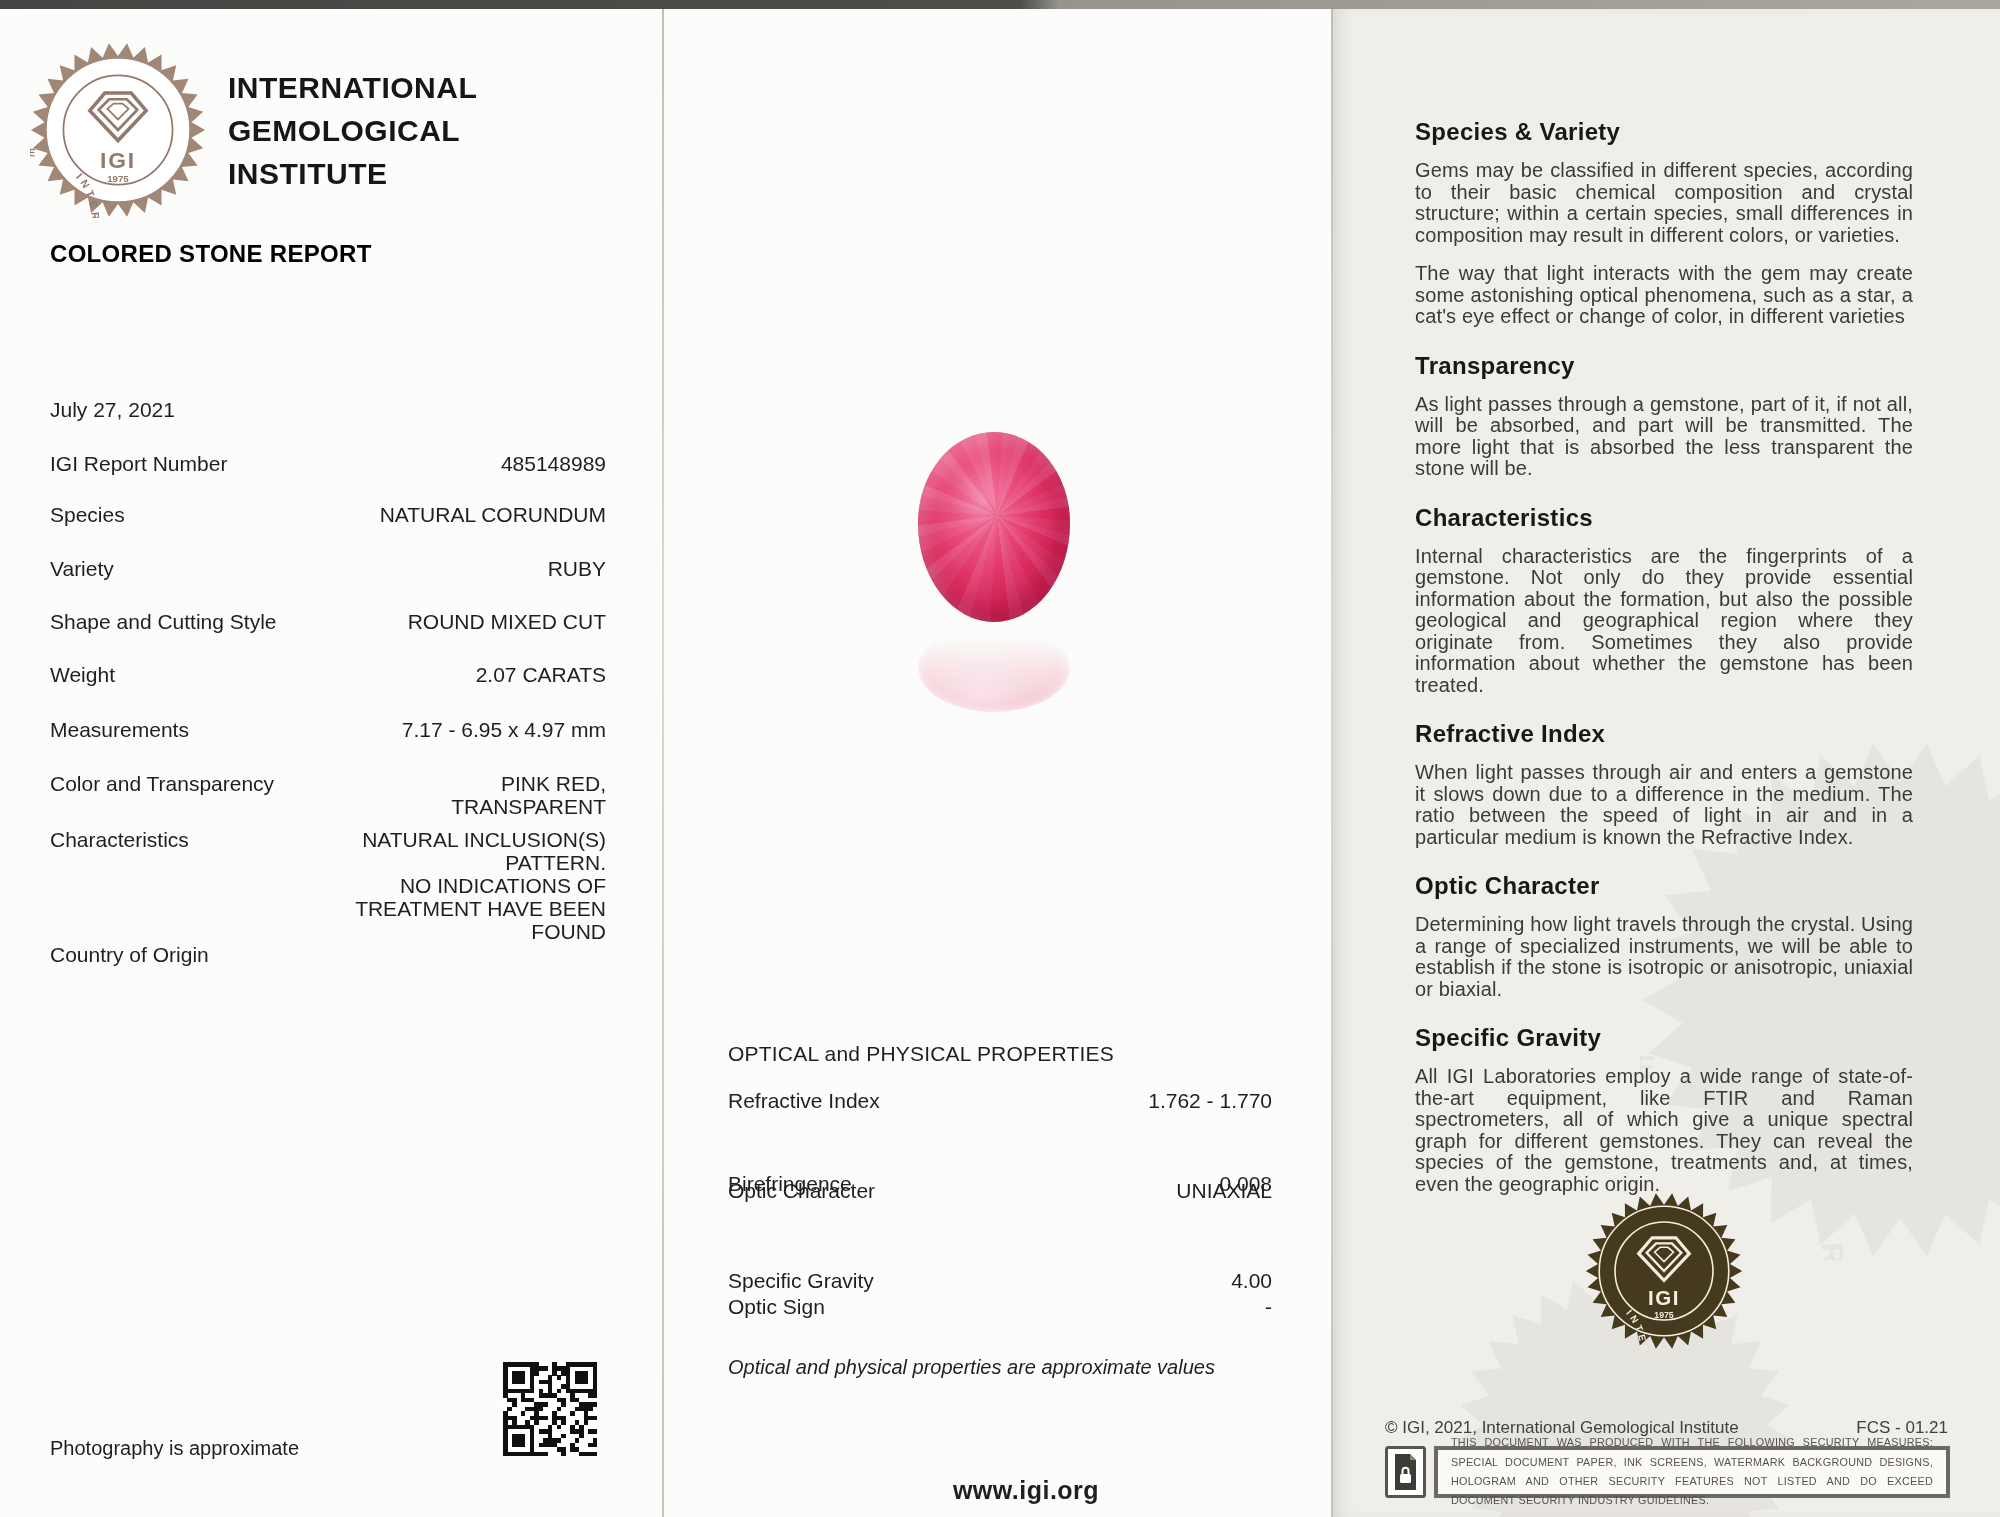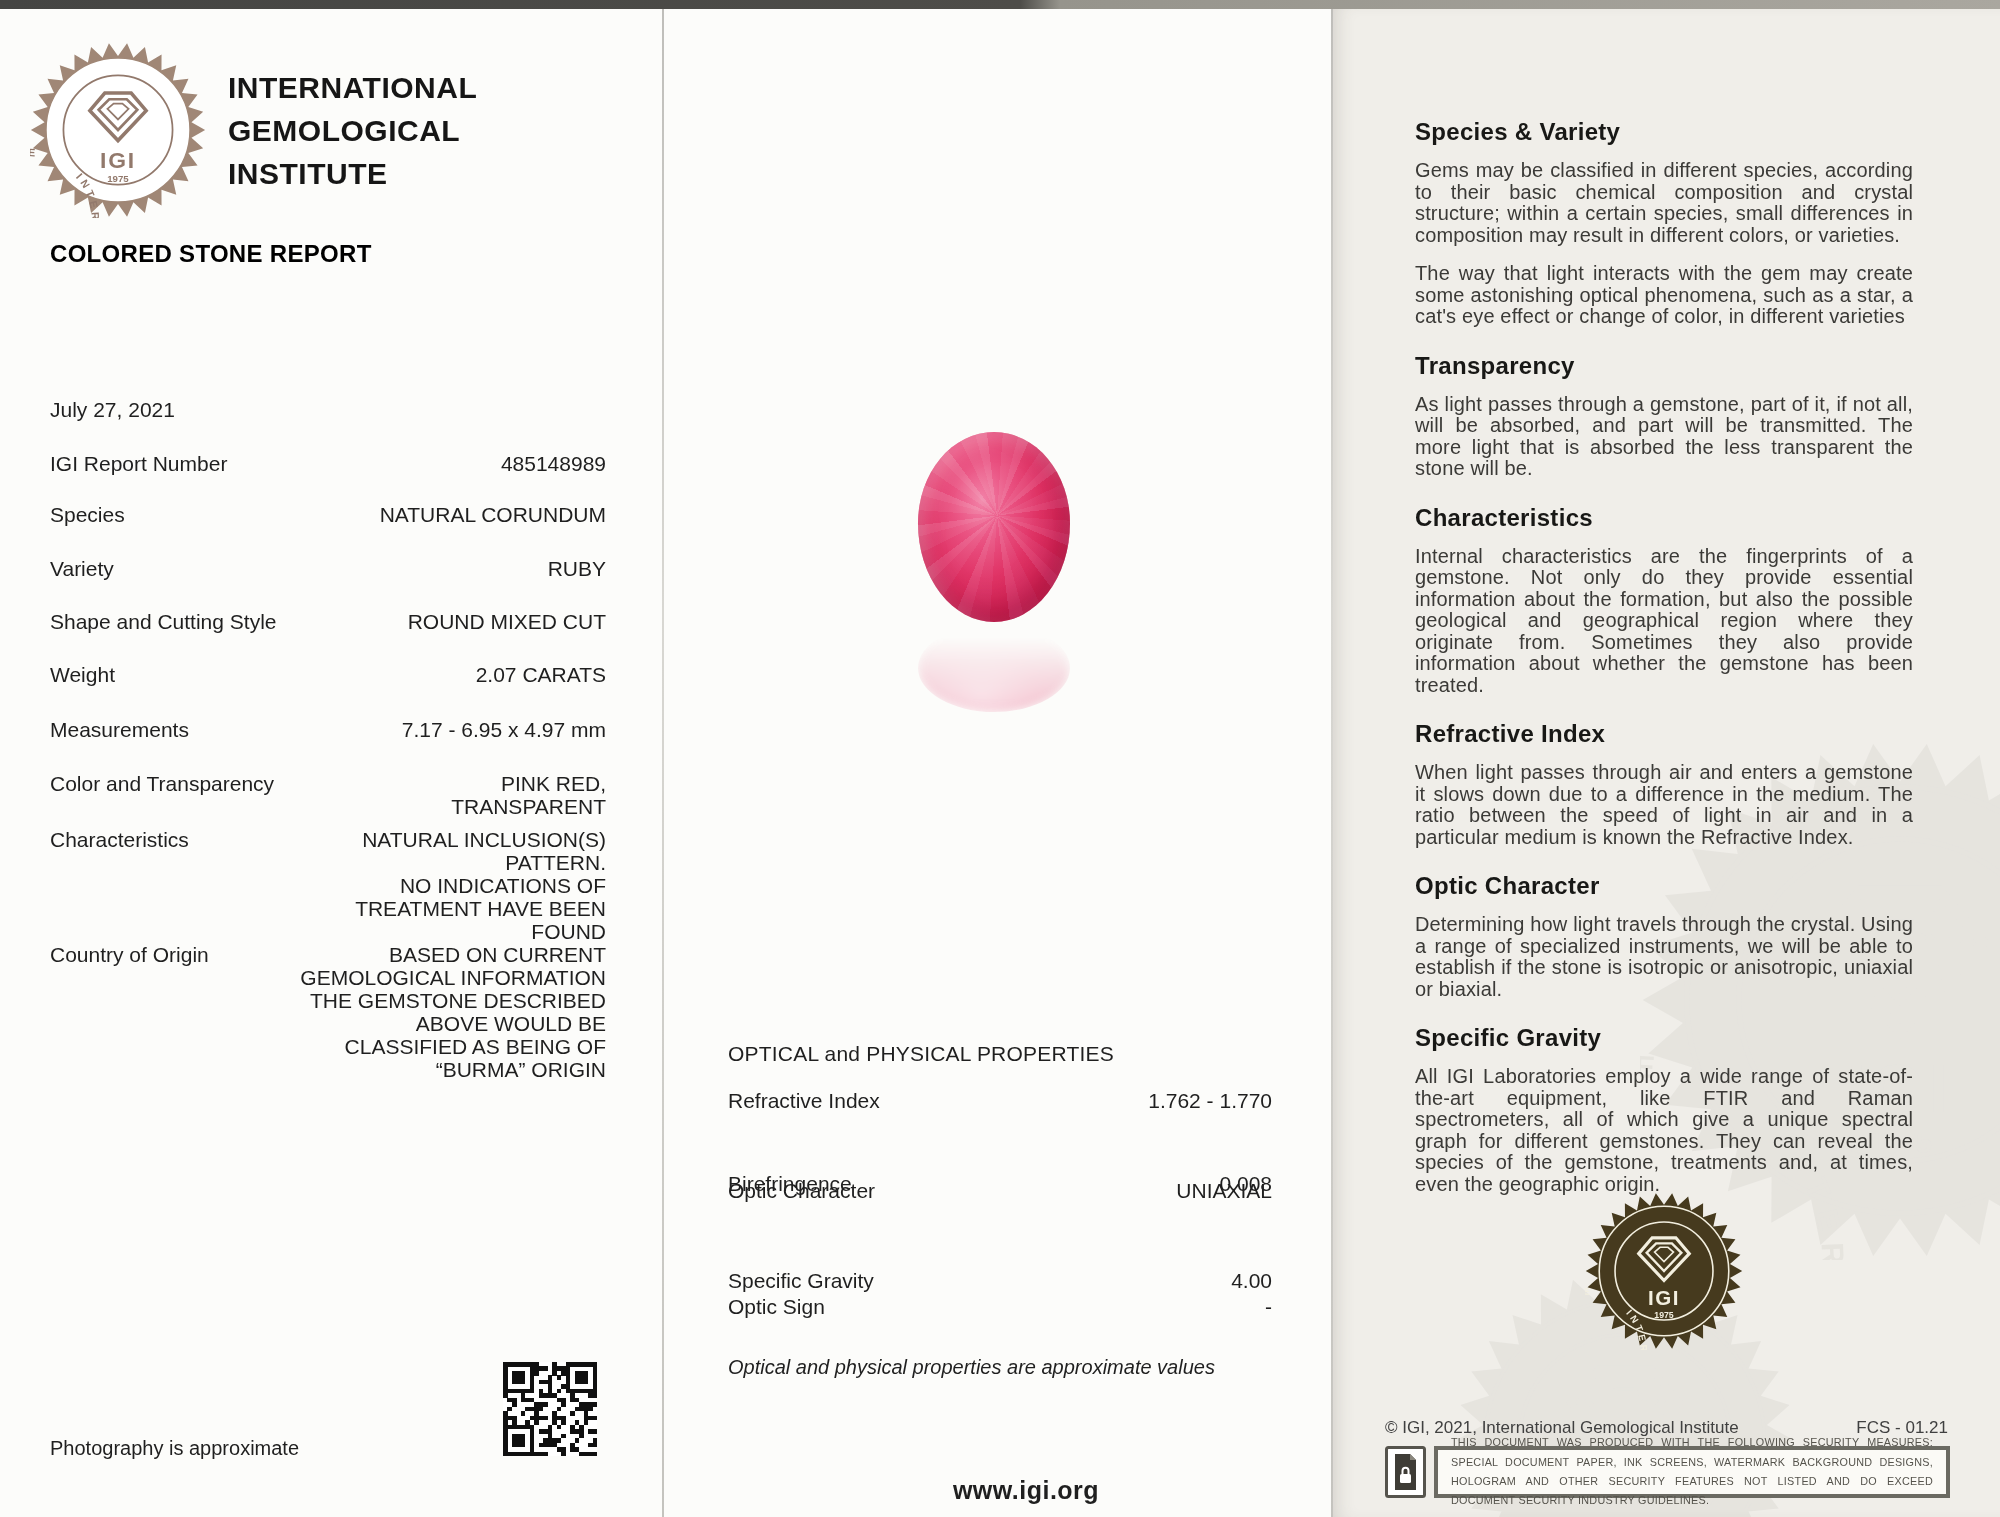--- a/index.html
+++ b/index.html
@@ -127,26 +127,20 @@
     <div class="f-row" style="top:828px">
       <span class="f-label">Characteristics</span>
       <span class="f-value">NATURAL INCLUSION(S)
 PATTERN.
 NO INDICATIONS OF
 TREATMENT HAVE BEEN
 FOUND</span>
     </div>
     <div class="f-row" style="top:943px">
       <span class="f-label">Country of Origin</span>
-      <span class="f-value">BASED ON CURRENT
-GEMOLOGICAL INFORMATION
-THE GEMSTONE DESCRIBED
-ABOVE WOULD BE
-CLASSIFIED AS BEING OF
-“BURMA” ORIGIN</span>
     </div>
 
     <div class="qr"><svg id="qr-svg" viewBox="0 0 21 21">
           <rect x="0" y="0" width="1.02" height="1.02" fill="#101010"></rect>
           <rect x="1" y="0" width="1.02" height="1.02" fill="#101010"></rect>
           <rect x="2" y="0" width="1.02" height="1.02" fill="#101010"></rect>
           <rect x="3" y="0" width="1.02" height="1.02" fill="#101010"></rect>
           <rect x="4" y="0" width="1.02" height="1.02" fill="#101010"></rect>
           <rect x="5" y="0" width="1.02" height="1.02" fill="#101010"></rect>
           <rect x="6" y="0" width="1.02" height="1.02" fill="#101010"></rect>

